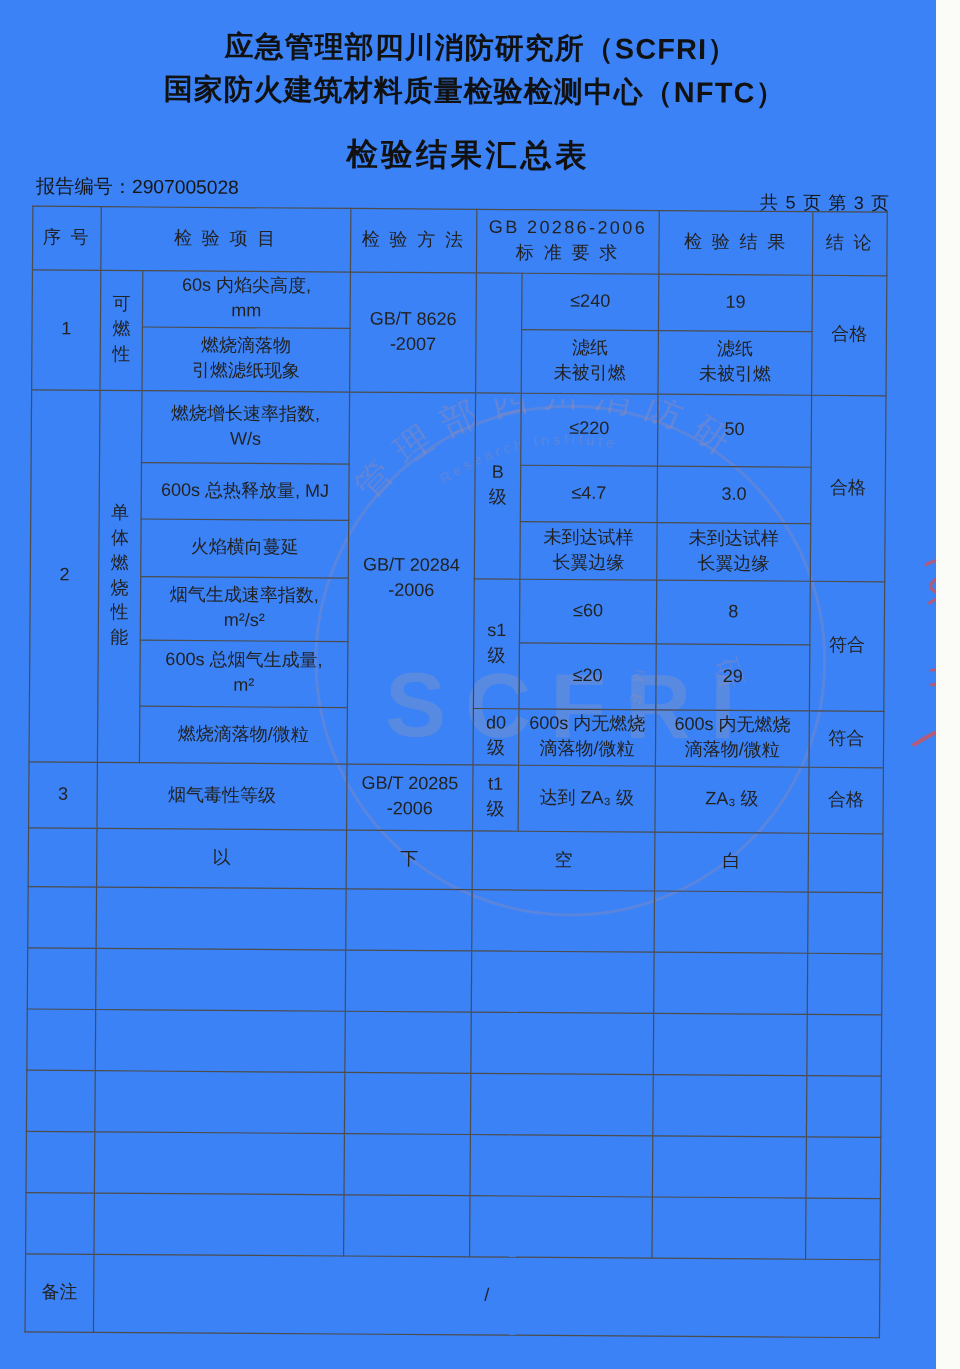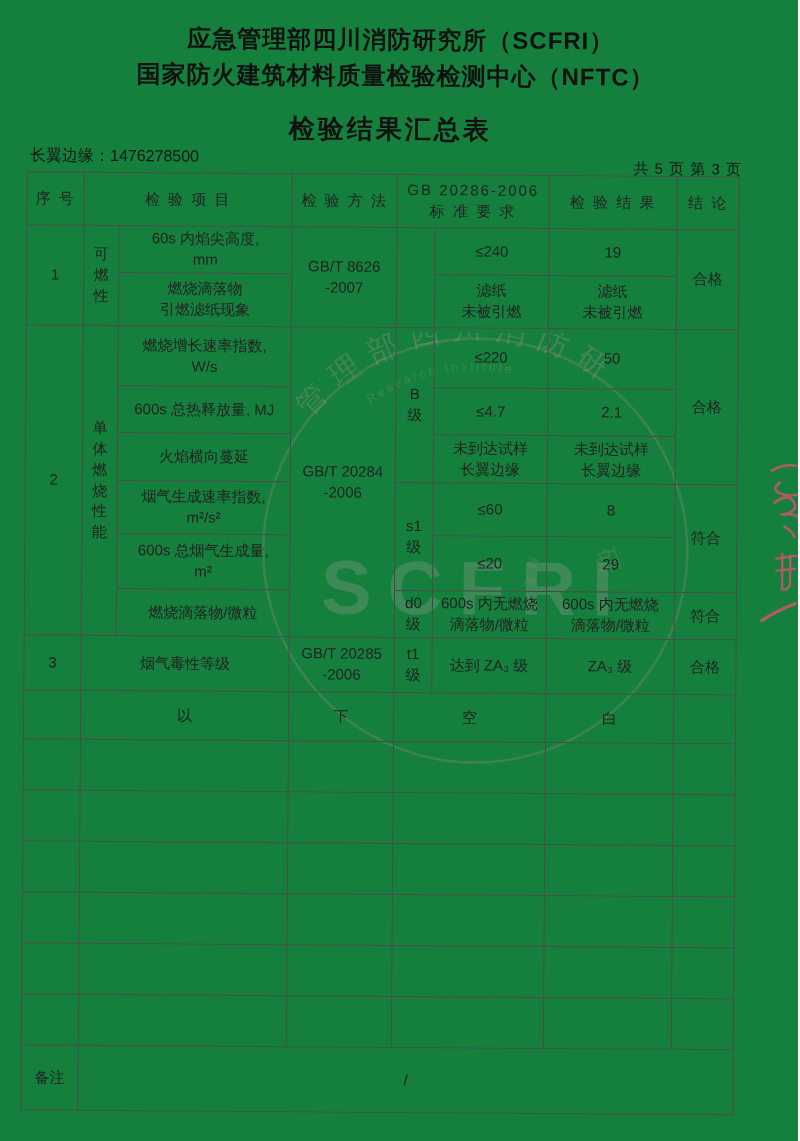--- a/index.html
+++ b/index.html
@@ -1,21 +1,21 @@
 <!DOCTYPE html>
 <html><head>
 <meta charset="utf-8">
 <style>
   html,body{margin:0;padding:0;}
   body{
     width:800px;height:1141px;background:#fbfbf8;
     font-family:"Liberation Sans","DejaVu Sans",sans-serif;
     color:#1e1e1e;overflow:hidden;
   }
-  .page{position:relative;width:780px;height:1141px;background:#15803d;overflow:hidden;padding-left:18px;}
+  .page{position:relative;width:780px;height:1141px;background:#3b82f6;overflow:hidden;}
   .content{position:absolute;left:0;top:0;width:800px;height:1141px;
     transform:rotate(0.4deg);transform-origin:120px 160px;}
   .title1{position:absolute;left:0;top:22px;width:800px;text-align:center;
     font-size:24px;font-weight:bold;letter-spacing:1px;color:#111;}
   .title2{position:absolute;left:0;top:58px;width:790px;text-align:center;
     font-size:24px;font-weight:bold;letter-spacing:1px;color:#111;}
   .subtitle{position:absolute;left:0;top:110px;width:780px;text-align:center;
     font-size:26px;font-weight:bold;letter-spacing:3px;color:#111;}
   .report-line{position:absolute;left:30px;top:146px;font-size:16px;color:#161616;}
   .page-count{position:absolute;left:0;top:156px;width:742px;text-align:right;
@@ -40,21 +40,21 @@
 </head>
 <body>
 
 <div class="page">
   <div class="content">
 
     <div class="title1">应急管理部四川消防研究所（SCFRI）</div>
     <div class="title2">国家防火建筑材料质量检验检测中心（NFTC）</div>
     <div class="subtitle">检验结果汇总表</div>
 
-    <div class="report-line"><span>长翼边缘：</span><span>1476278500</span></div>
+    <div class="report-line"><span>报告编号：</span><span>2907005028</span></div>
     <div class="page-count">共 5 页 第 3 页</div>
 
     <table class="sum">
       <colgroup>
         <col style="width:57px">
           <col style="width:35px">
           <col style="width:173px">
           <col style="width:105px">
         <col style="width:38px">
           <col style="width:114px">
@@ -109,21 +109,21 @@
 -2006</td>
         <td rowspan="3" class="grade-top">B
 级</td>
         <td>≤220</td>
         <td>50</td>
         <td rowspan="3">合格</td>
       </tr>
       <tr class="h47">
         <td>600s 总热释放量, MJ</td>
         <td>≤4.7</td>
-        <td>2.1</td>
+        <td>3.0</td>
       </tr>
       <tr class="h48">
         <td>火焰横向蔓延</td>
         <td>未到达试样
 长翼边缘</td>
         <td>未到达试样
 长翼边缘</td>
       </tr>
       <tr class="h53">
         <td>烟气生成速率指数,

